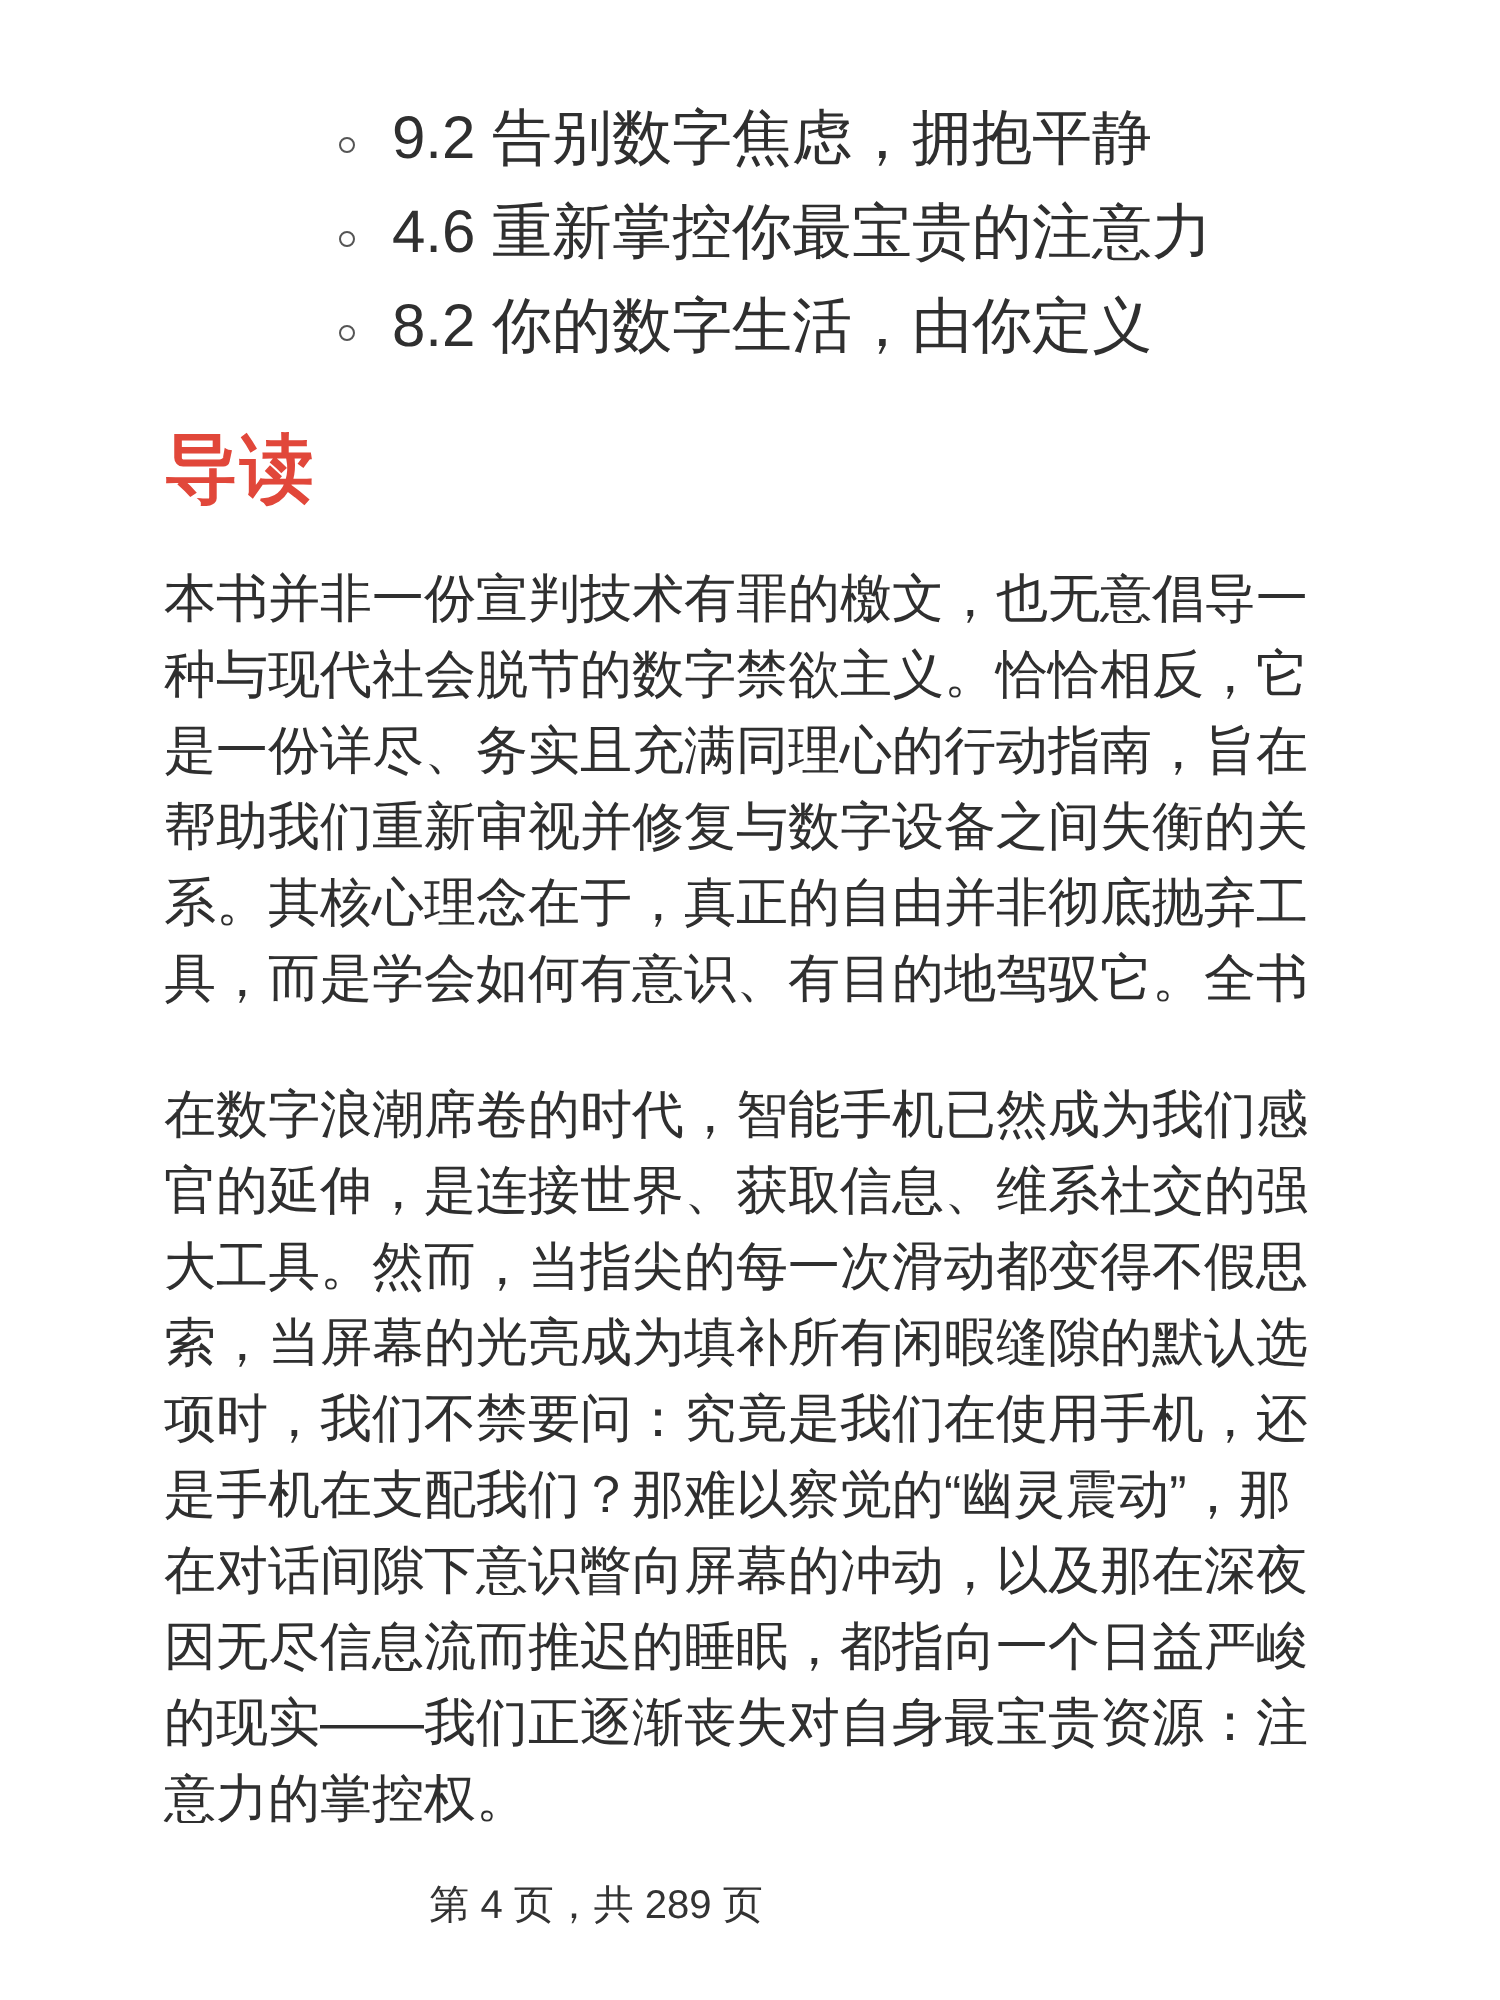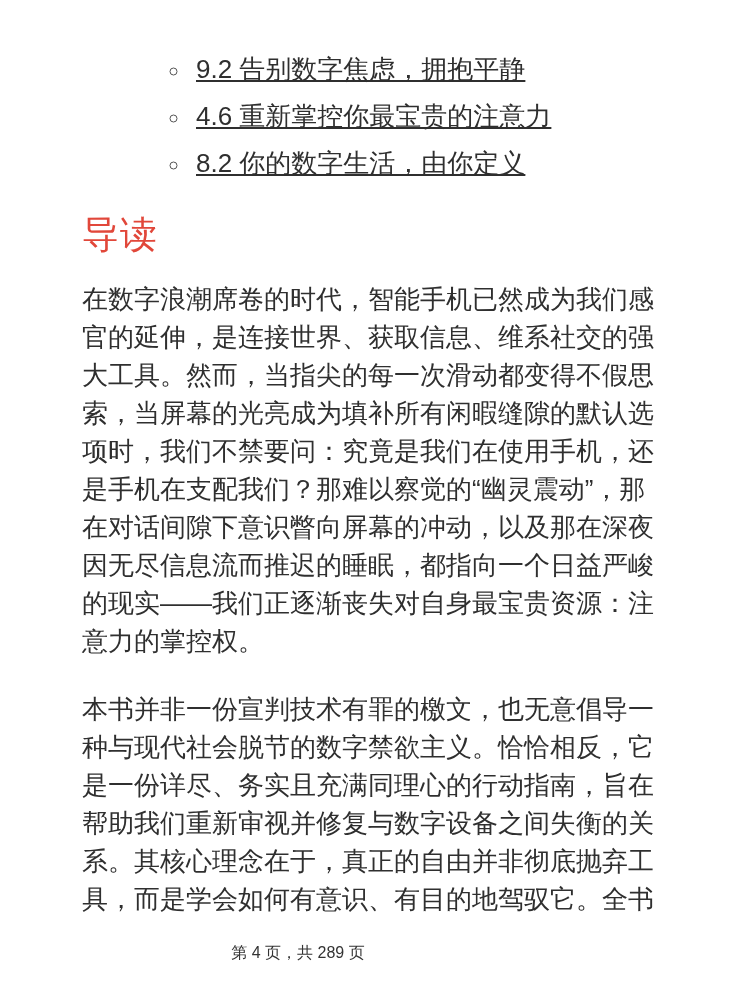--- a/index.html
+++ b/index.html
@@ -18,73 +18,72 @@
     box-sizing: border-box;
     padding: 46px 82px 0 82px;
     color: #2f2f2f;
   }
   ul.toc-list {
     margin: 0;
     padding: 0 0 0 108px;
     list-style-type: circle;
   }
   ul.toc-list li {
-    font-size: 26px;
+    font-size: 30px;
     line-height: 47px;
     color: #2f2f2f;
     padding-left: 6px;
-    text-decoration: underline;
   }
   ul.toc-list li::marker {
     color: #555555;
     font-size: 22px;
   }
   h2.section-heading {
     margin: 26px 0 24px 0;
     font-size: 37px;
     line-height: 43px;
-    font-weight: 400;
+    font-weight: 700;
     color: #E1473A;
     letter-spacing: 1px;
   }
   p.body-paragraph {
     margin: 0 0 30px 0;
     width: 588px;
     font-size: 26px;
     line-height: 38px;
     color: #2f2f2f;
     text-align: left;
     word-break: normal;
     overflow-wrap: break-word;
   }
   .page-footer {
     position: absolute;
     left: 0;
     top: 942px;
     width: 596px;
     text-align: center;
-    font-size: 16px;
+    font-size: 20px;
     line-height: 22px;
     color: #333333;
   }
 </style>
 </head>
 <body>
 
 <div class="page">
 
   <ul class="toc-list">
     <li>9.2 告别数字焦虑，拥抱平静</li>
     <li>4.6 重新掌控你最宝贵的注意力</li>
     <li>8.2 你的数字生活，由你定义</li>
   </ul>
 
   <h2 class="section-heading">导读</h2>
 
+  <p class="body-paragraph">本书并非一份宣判技术有罪的檄文，也无意倡导一种与现代社会脱节的数字禁欲主义。恰恰相反，它是一份详尽、务实且充满同理心的行动指南，旨在帮助我们重新审视并修复与数字设备之间失衡的关系。其核心理念在于，真正的自由并非彻底抛弃工具，而是学会如何有意识、有目的地驾驭它。全书</p>
+
   <p class="body-paragraph">在数字浪潮席卷的时代，智能手机已然成为我们感官的延伸，是连接世界、获取信息、维系社交的强大工具。然而，当指尖的每一次滑动都变得不假思索，当屏幕的光亮成为填补所有闲暇缝隙的默认选项时，我们不禁要问：究竟是我们在使用手机，还是手机在支配我们？那难以察觉的“幽灵震动”，那在对话间隙下意识瞥向屏幕的冲动，以及那在深夜因无尽信息流而推迟的睡眠，都指向一个日益严峻的现实——我们正逐渐丧失对自身最宝贵资源：注意力的掌控权。</p>
-
-  <p class="body-paragraph">本书并非一份宣判技术有罪的檄文，也无意倡导一种与现代社会脱节的数字禁欲主义。恰恰相反，它是一份详尽、务实且充满同理心的行动指南，旨在帮助我们重新审视并修复与数字设备之间失衡的关系。其核心理念在于，真正的自由并非彻底抛弃工具，而是学会如何有意识、有目的地驾驭它。全书</p>
 
   <div class="page-footer">
     <span>第 4 页，共 289 页</span>
   </div>
 
 </div>
 
 </body></html>

